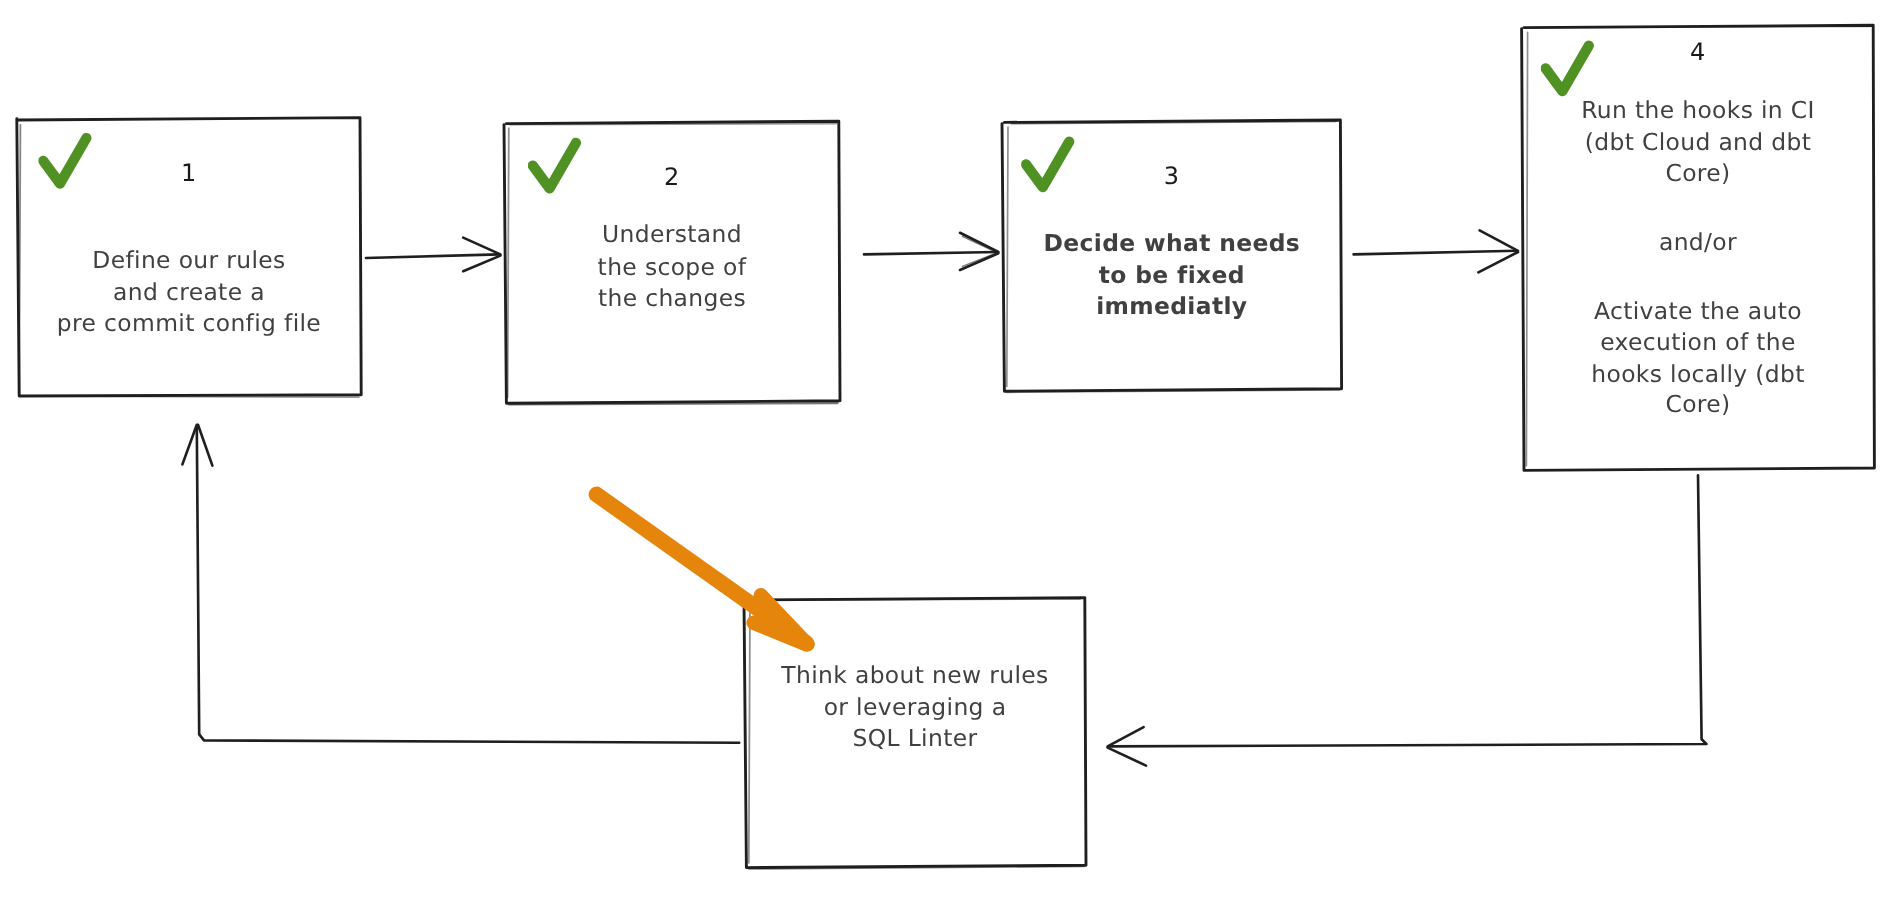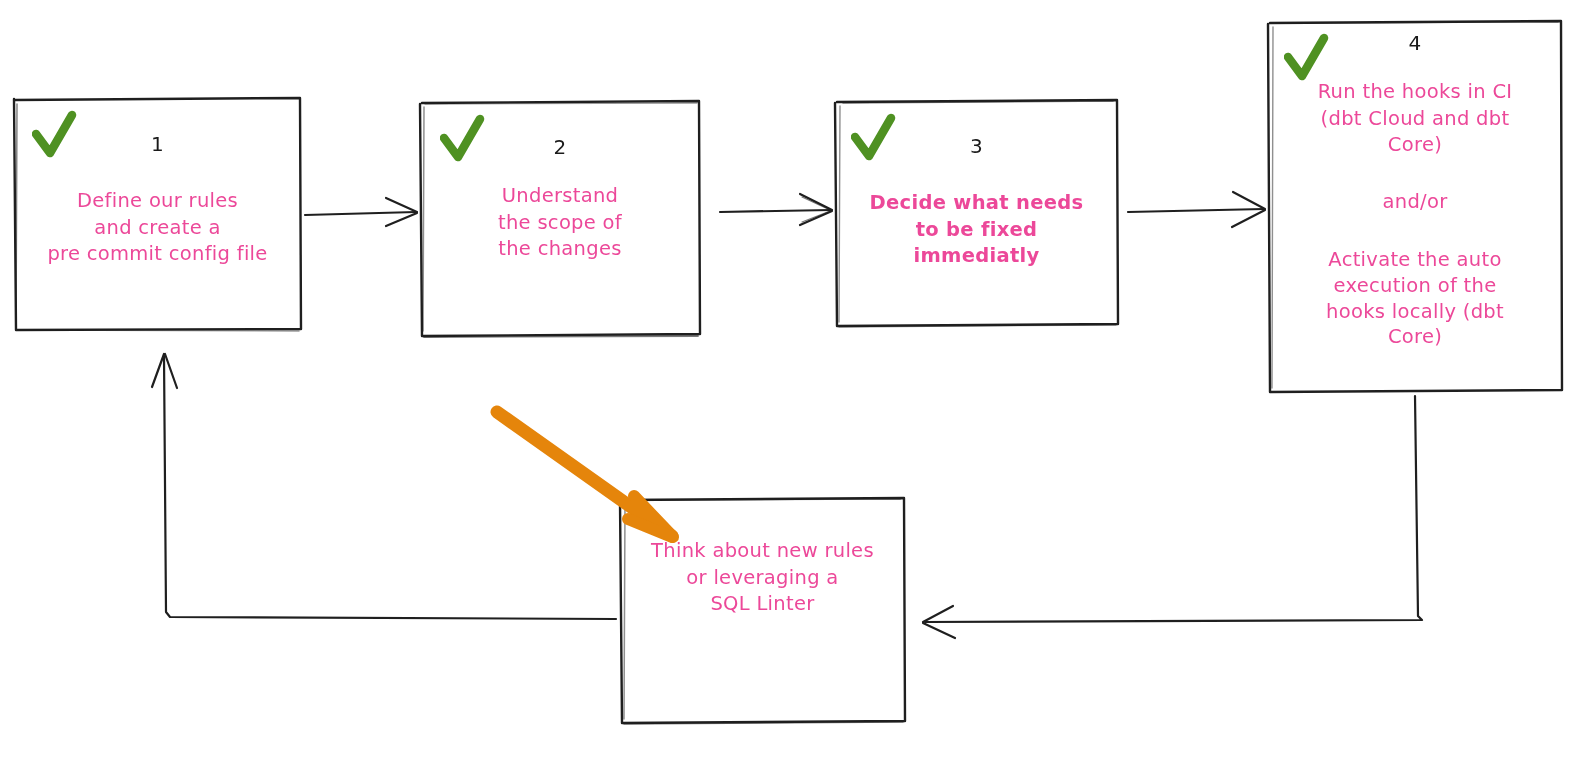--- a/index.html
+++ b/index.html
@@ -37,48 +37,48 @@
     font-family: "DejaVu Sans", sans-serif;
     font-size: 20px;
     color: #1a1a1a;
     letter-spacing: 0.5px;
     text-align: center;
   }
   .node-body {
     font-family: "DejaVu Sans", sans-serif;
     font-size: 19.5px;
     line-height: 1.36;
-    color: #ec4899;
+    color: #404040;
     text-align: center;
     letter-spacing: 0.3px;
     white-space: pre-line;
   }
   .node-body.spaced {
     line-height: 1.32;
   }
   .check-mark {
     position: absolute;
     width: 46px;
     height: 52px;
     pointer-events: none;
   }
 
   
   #node-1 { left: 14px;   top: 98px;  width: 287px; height: 232px; }
   #node-2 { left: 420px;  top: 101px; width: 280px; height: 234px; }
   #node-3 { left: 835px;  top: 100px; width: 283px; height: 225px; }
   #node-4 { left: 1268px; top: 21px;  width: 294px; height: 371px; }
-  #node-5 { left: 620px;  top: 480px; width: 285px; height: 225px; }
+  #node-5 { left: 620px;  top: 492px; width: 285px; height: 225px; }
 
   #node-1 .node-step-number { margin-top: 34px; }
   #node-2 .node-step-number { margin-top: 34px; }
   #node-3 .node-step-number { margin-top: 34px; }
   #node-4 .node-step-number { margin-top: 10px; }
 
-  #node-1 .node-body { margin-top: 32px; }
+  #node-1 .node-body { margin-top: 48px; }
   #node-2 .node-body { margin-top: 24px; }
   #node-3 .node-body { margin-top: 32px; font-weight: bold; }
   #node-4 .node-body { margin-top: 24px; }
   #node-5 .node-body { margin-top: 58px; }
 
   #node-4 .node-body-mid { margin-top: 30px; }
   #node-4 .node-body-bot { margin-top: 32px; }
 
   #check-1 { left: 32px;   top: 110px; }
   #check-2 { left: 440px;  top: 114px; }

